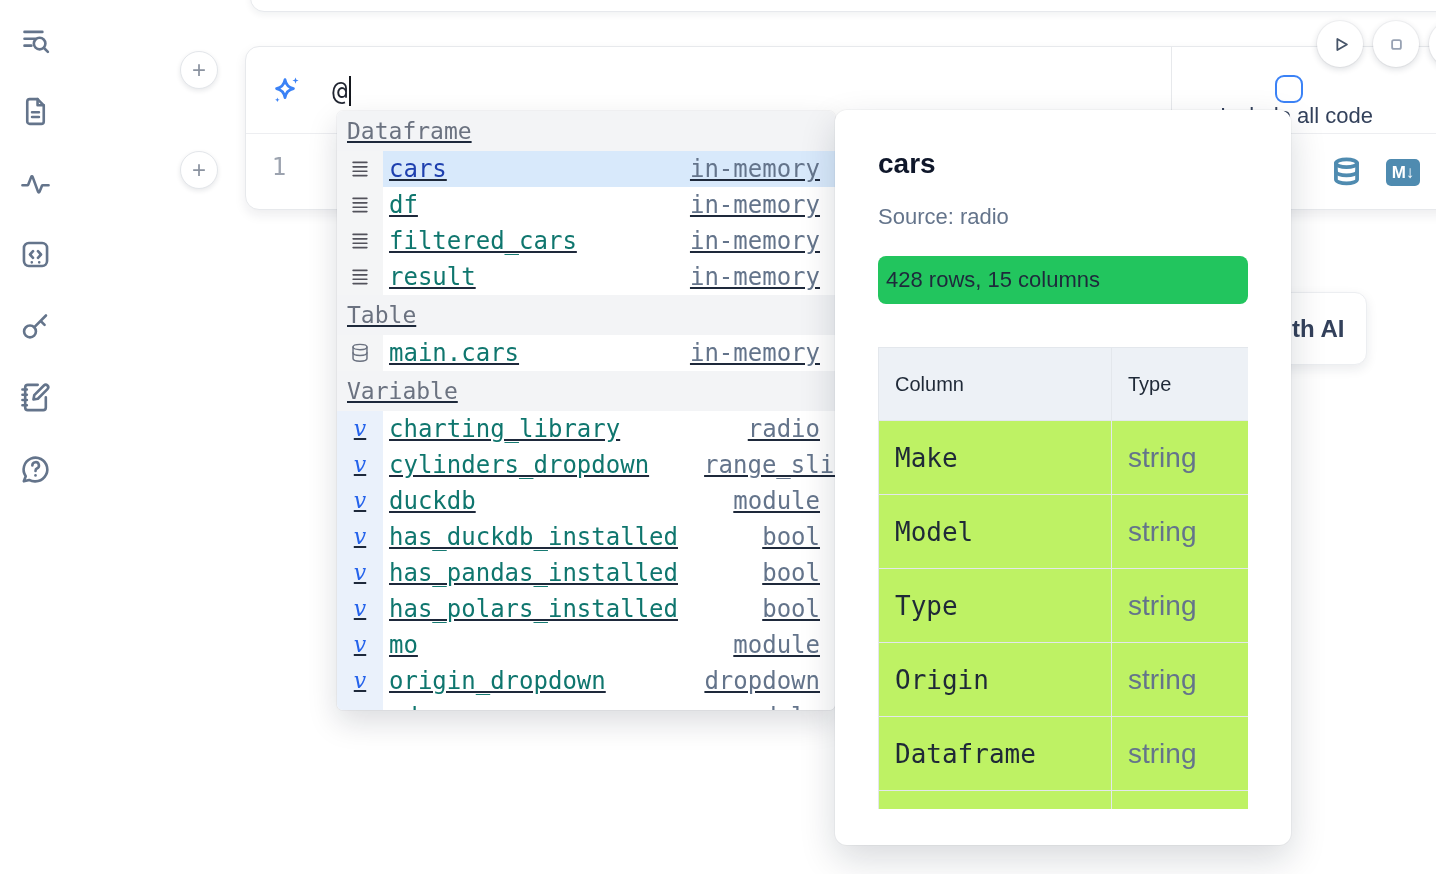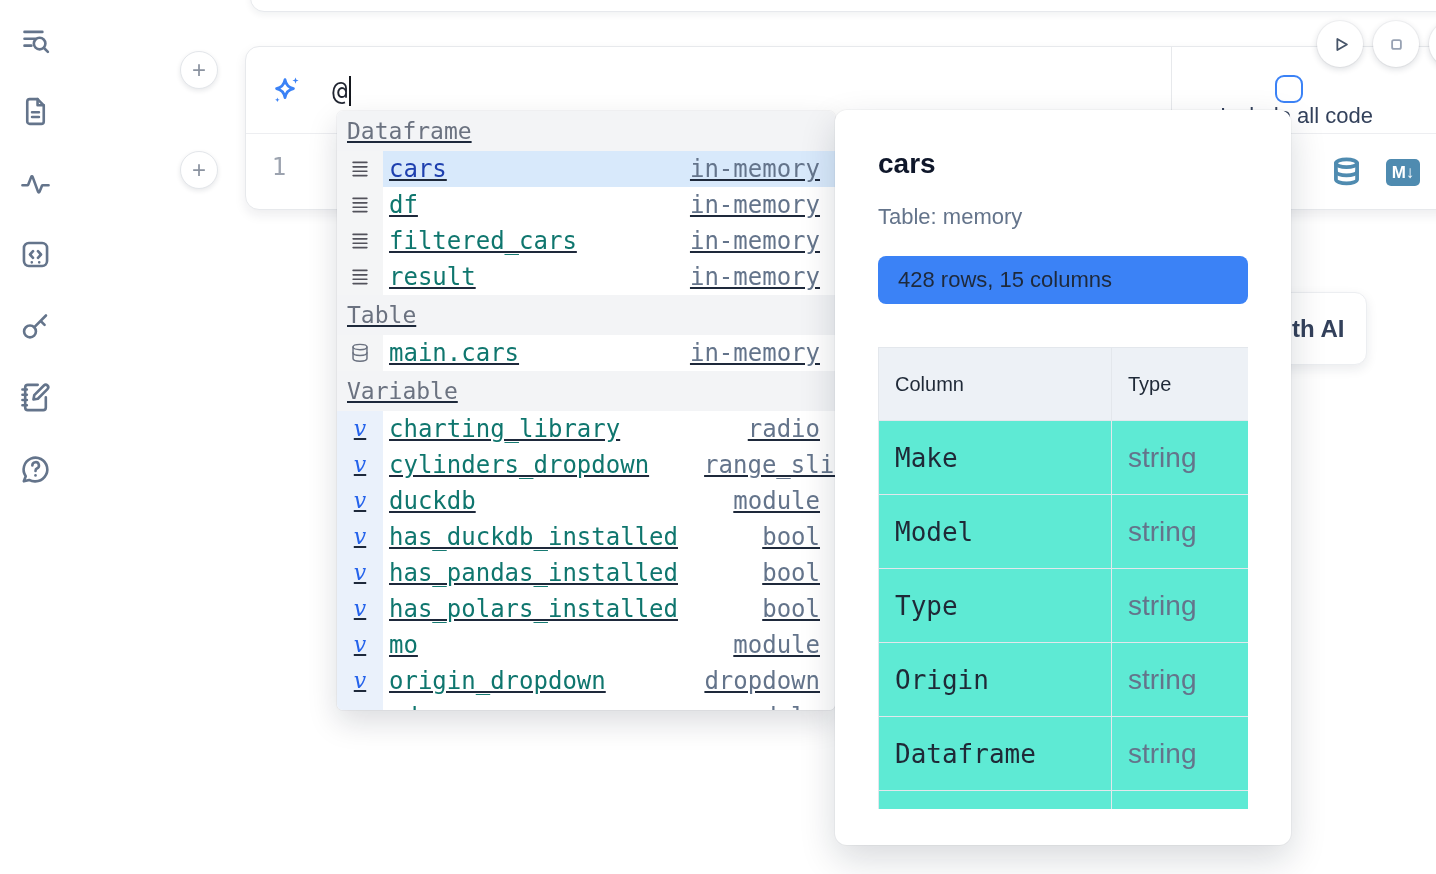--- a/index.html
+++ b/index.html
@@ -69,27 +69,27 @@
   .dd-name { color:#0f766e; white-space:nowrap; flex:0 0 auto; }
   .dd-row.sel .dd-name { color:#1e40af; }
   .dd-type { margin-left:auto; padding-left:55px; color:#64748b; white-space:nowrap; flex:0 0 auto; }
 
   
   .panel { position:absolute; left:835px; top:110px; width:456px; height:735px;
     background:#fff; border-radius:12px; z-index:30;
     box-shadow:0 14px 36px rgba(15,23,42,.16), 0 0 0 1px rgba(15,23,42,.03); }
   .panel-title { position:absolute; left:43px; top:38px; font-size:28px; font-weight:bold; color:#0f172a; }
   .panel-source { position:absolute; left:43px; top:94px; font-size:22px; color:#64748b; }
-  .panel-pill { position:absolute; left:43px; top:146px; width:370px; height:48px; background:#3b82f6;
-    border-radius:8px; font-size:22px; color:#1e293b; line-height:48px; padding-left:20px; }
+  .panel-pill { position:absolute; left:43px; top:146px; width:370px; height:48px; background:#22c55e;
+    border-radius:8px; font-size:22px; color:#1e293b; line-height:48px; padding-left:8px; }
   .schema-wrap { position:absolute; left:43px; top:237px; width:370px; height:462px; overflow:hidden; }
   .schema { width:370px; border-collapse:collapse; table-layout:fixed; }
   .schema th, .schema td { border:1px solid #e3e7ec; text-align:left; padding-left:16px; }
   .schema th { height:73px; background:#edf1f6; font-weight:normal; font-size:20px; color:#1f2937; }
-  .schema td { height:74px; background:#5eead4; }
+  .schema td { height:74px; background:#bef264; }
   .schema td.cname { font-family:"DejaVu Sans Mono", monospace; font-size:26px; color:#1f2937; }
   .schema td.ctype { font-size:28px; color:#64748b; }
   .schema col.c1 { width:233px; } .schema col.c2 { width:137px; }
 
   
   .ai-btn { position:absolute; left:1155px; top:292px; width:212px; height:73px; background:#fff;
     border:1px solid #eceef1; border-radius:12px; box-shadow:0 4px 12px rgba(20,30,50,.09); z-index:10;
     overflow:hidden; font-size:24px; font-weight:bold; color:#33415b; line-height:71px;
     text-align:right; padding-right:26px; white-space:nowrap; cursor:pointer; }
 </style>
@@ -335,21 +335,21 @@
         </div>
         <div class="dd-body">
           <span class="dd-name">pd</span>
           <span class="dd-type">module</span>
         </div>
       </div>
     </div>
 
   <div class="panel">
     <div class="panel-title">cars</div>
-    <div class="panel-source">Table: memory</div>
+    <div class="panel-source">Source: radio</div>
     <div class="panel-pill">428 rows, 15 columns</div>
     <div class="schema-wrap">
       <table class="schema">
         <colgroup>
             <col class="c1">
             <col class="c2">
           </colgroup>
         <thead>
             <tr id="schema-head">
               <th>Column</th>

